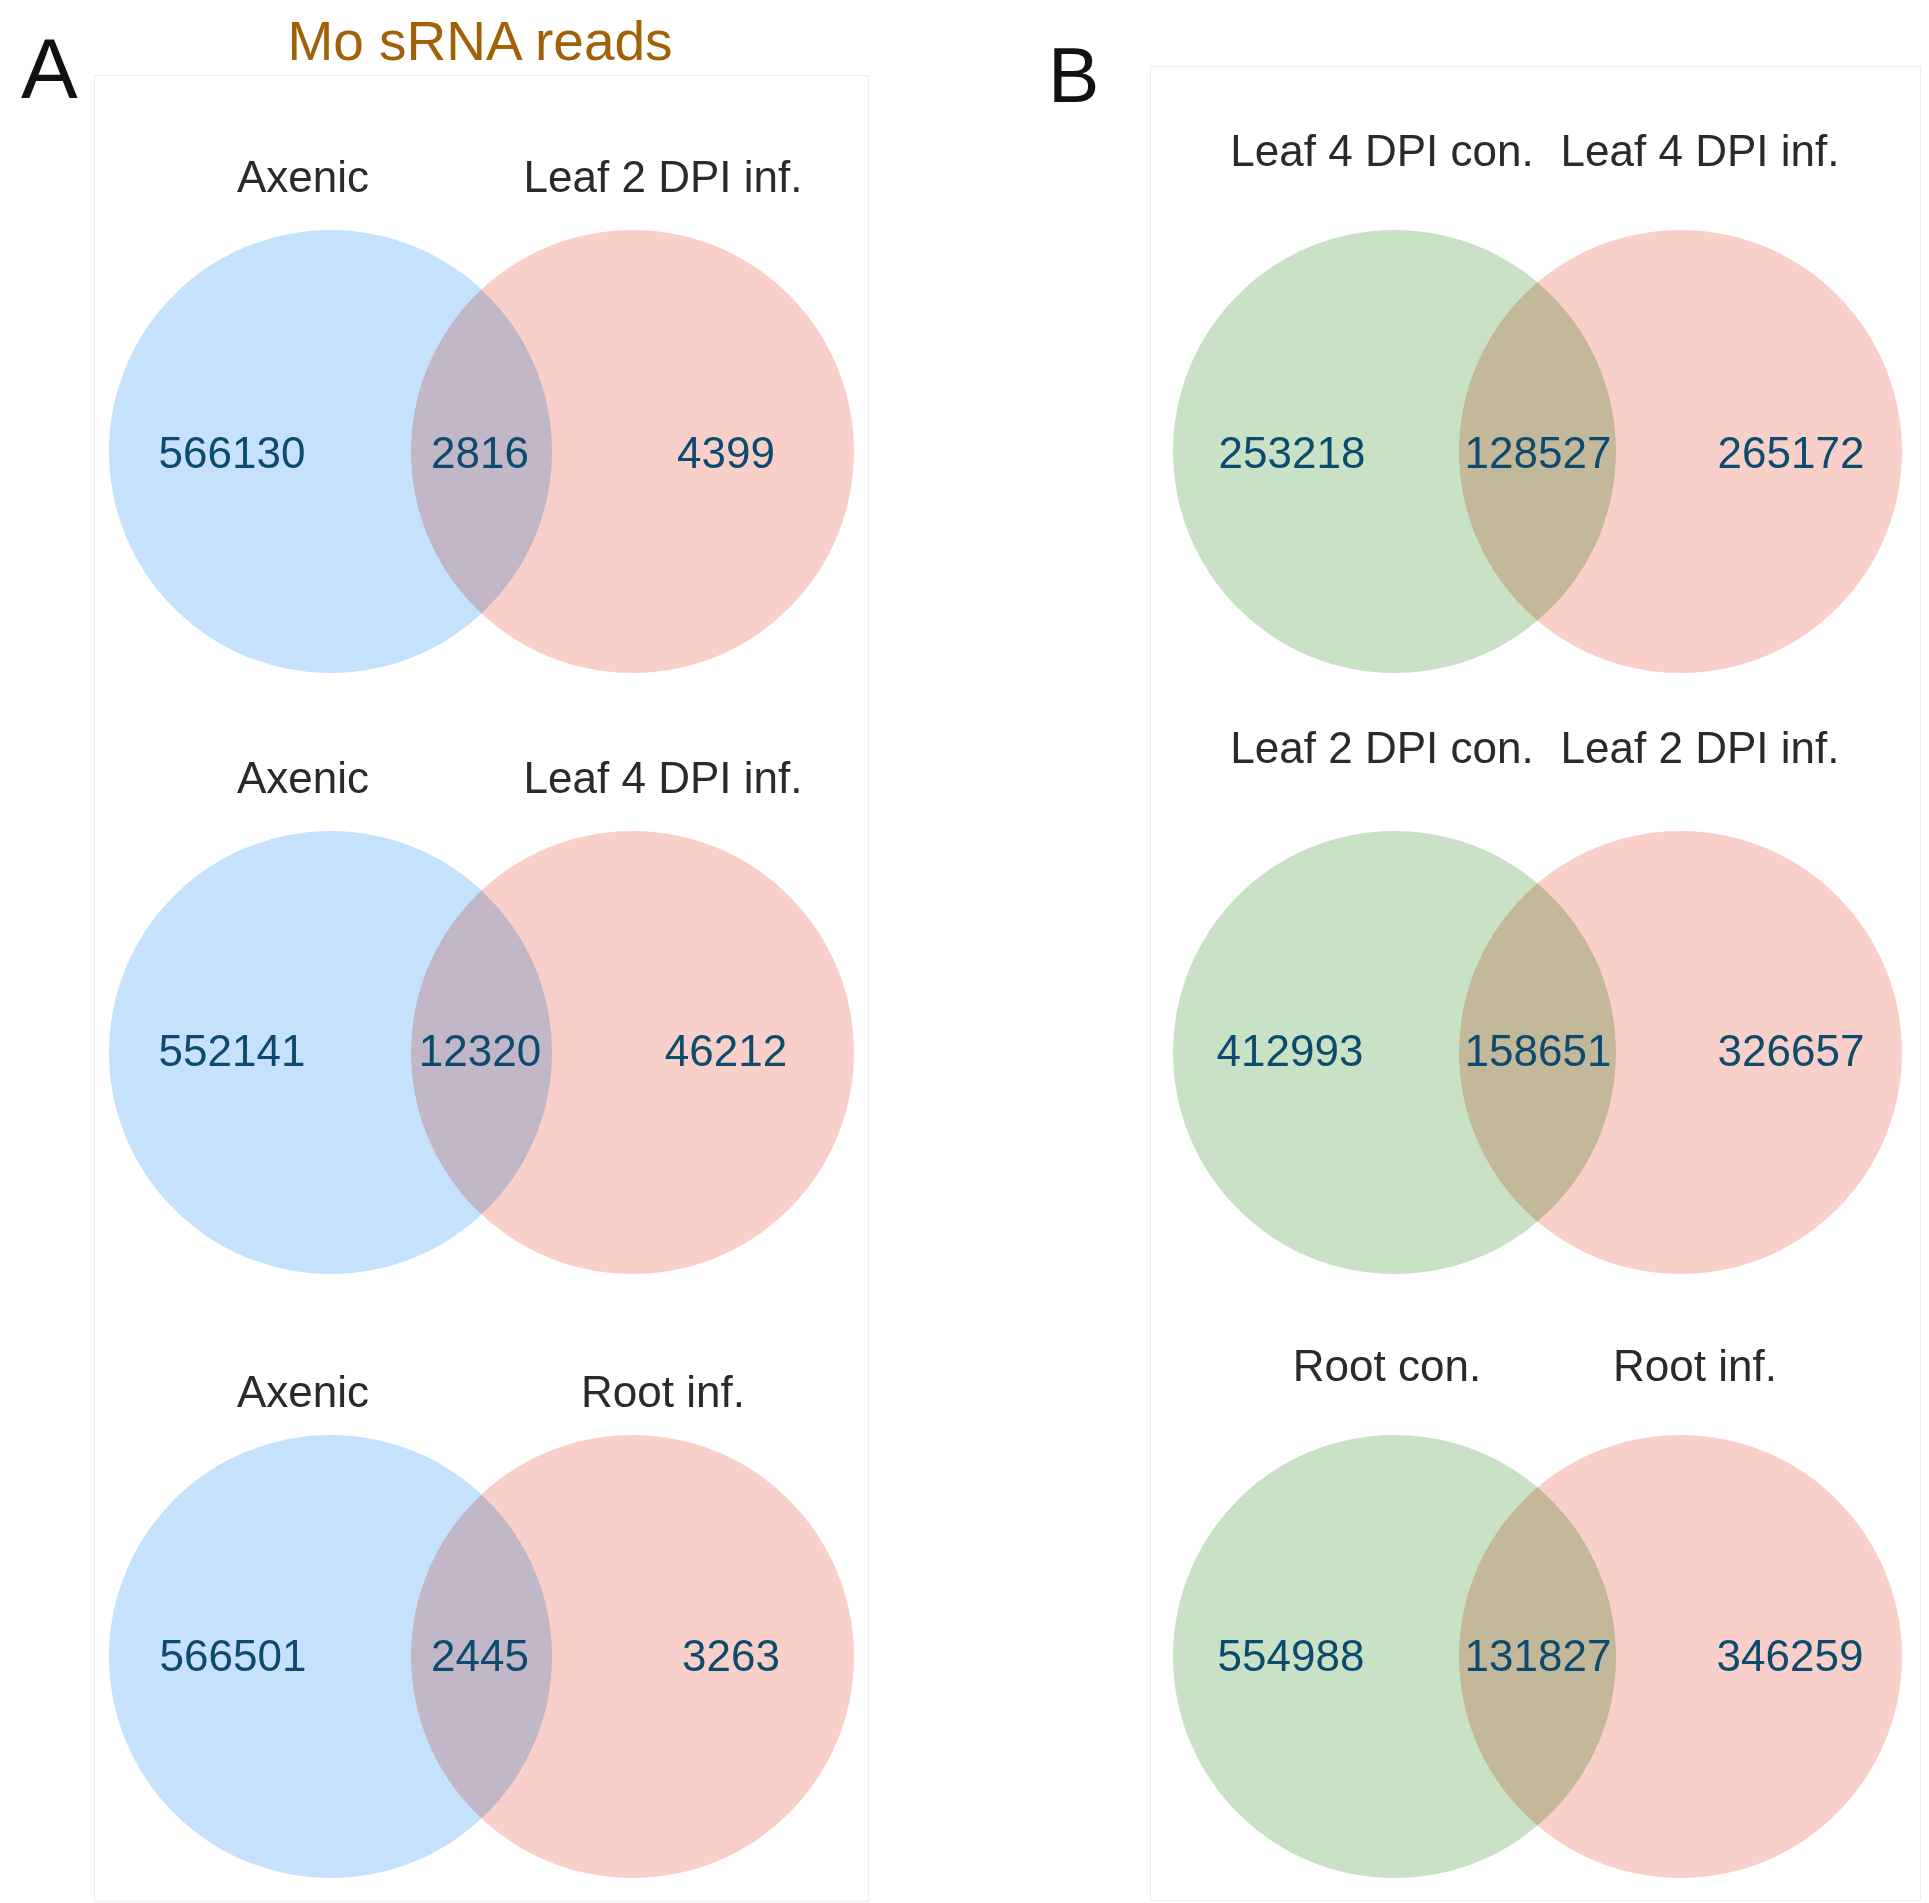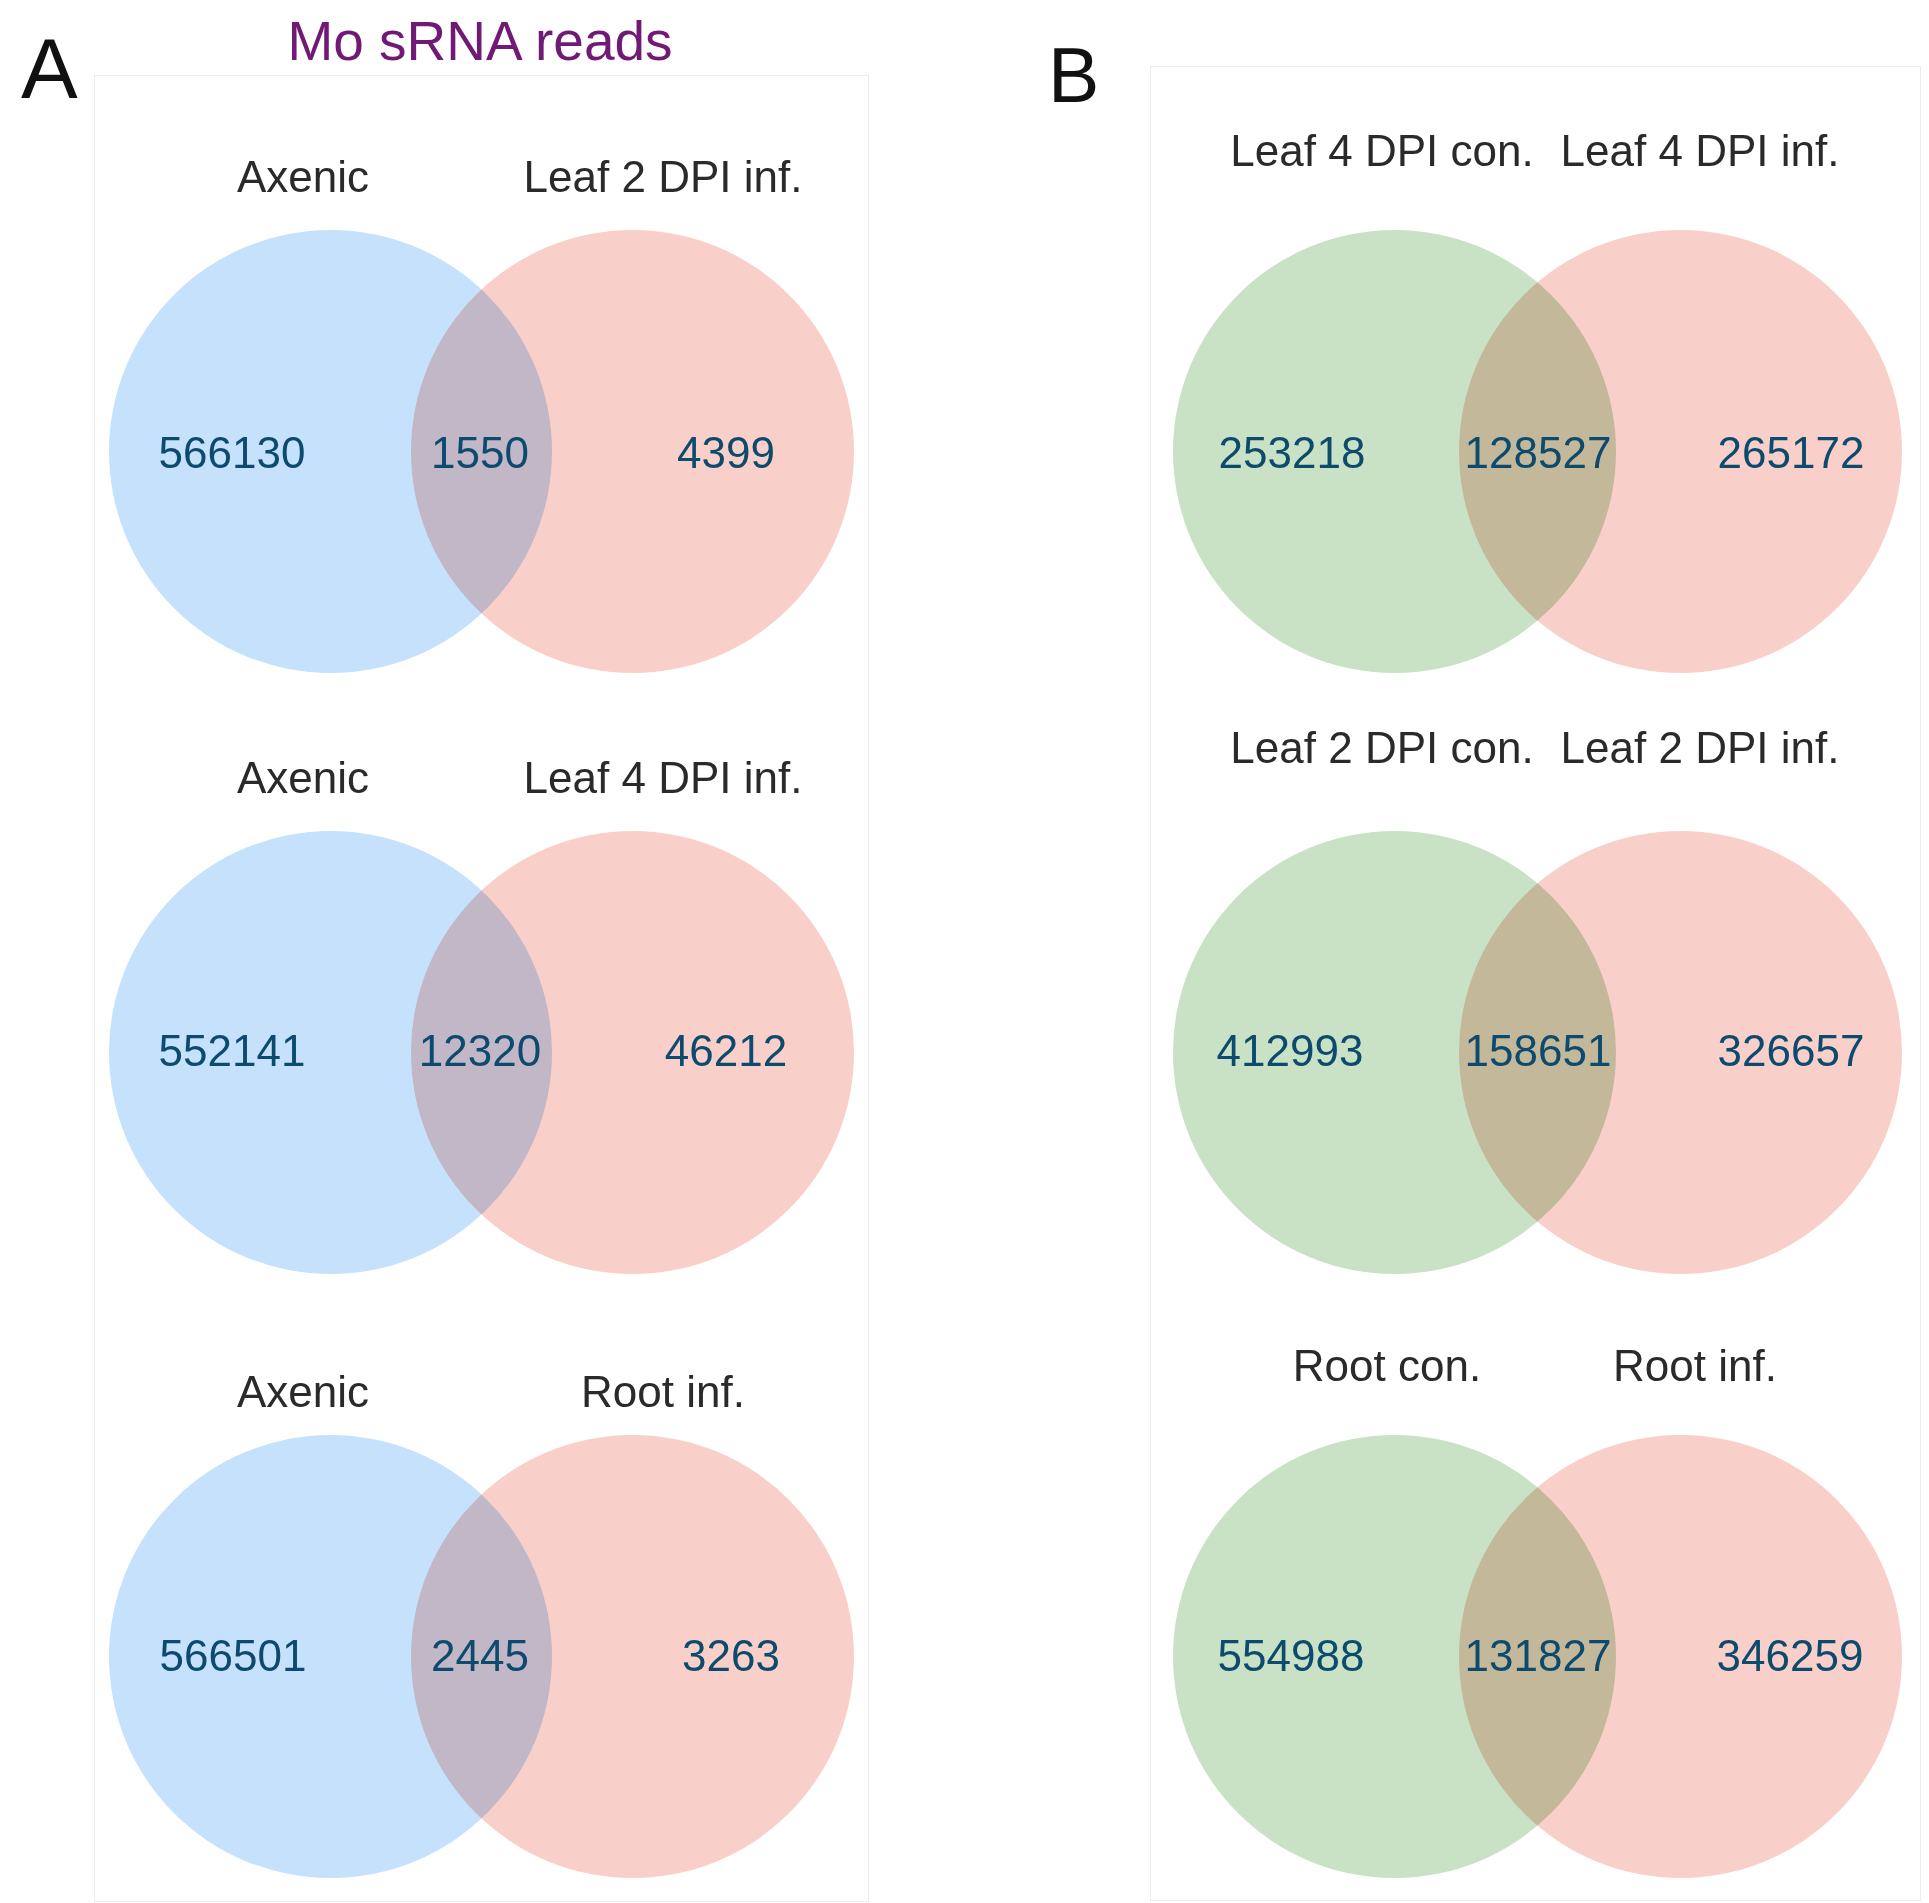--- a/index.html
+++ b/index.html
@@ -17,21 +17,21 @@
     color: #111111;
     line-height: 1;
   }
   #letter-a { left: 21px;  top: 25.6px;  font-size: 85px; }
   #letter-b { left: 1048px; top: 37px; font-size: 77px; }
   .panel-title {
     position: absolute;
     top: 10.2px;
     font-size: 55px;
     line-height: 1.15;
-    color: #701a75;
+    color: #a16207;
     transform: translateX(-50%);
     white-space: nowrap;
   }
   .panel-box {
     position: absolute;
     border: 1.7px solid #ececec;
     background: #ffffff;
   }
   #box-a { left: 94px;  top: 75px; width: 773px;  height: 1825px; }
   #box-b { left: 1150px; top: 66px; width: 769px;  height: 1833px; }
@@ -74,21 +74,21 @@
 
   <div class="panel-box" id="box-a"></div>
   <div class="panel-box" id="box-b"></div>
 
   <div class="venn">
     <span class="set-label" style="left:303px; top:155px">Axenic</span>
     <span class="set-label" style="left:663px; top:155px">Leaf 2 DPI inf.</span>
     <div class="circle blue" style="left:109px; top:230px"></div>
     <div class="circle pink" style="left:411px; top:230px"></div>
     <span class="count" style="left:232px; top:453px">566130</span>
-    <span class="count" style="left:480px; top:453px">1550</span>
+    <span class="count" style="left:480px; top:453px">2816</span>
     <span class="count" style="left:726px; top:453px">4399</span>
   </div>
 
   <div class="venn">
     <span class="set-label" style="left:303px; top:756px">Axenic</span>
     <span class="set-label" style="left:663px; top:756px">Leaf 4 DPI inf.</span>
     <div class="circle blue" style="left:109px; top:831px"></div>
     <div class="circle pink" style="left:411px; top:831px"></div>
     <span class="count" style="left:232px; top:1051px">552141</span>
     <span class="count" style="left:480px; top:1051px">12320</span>

